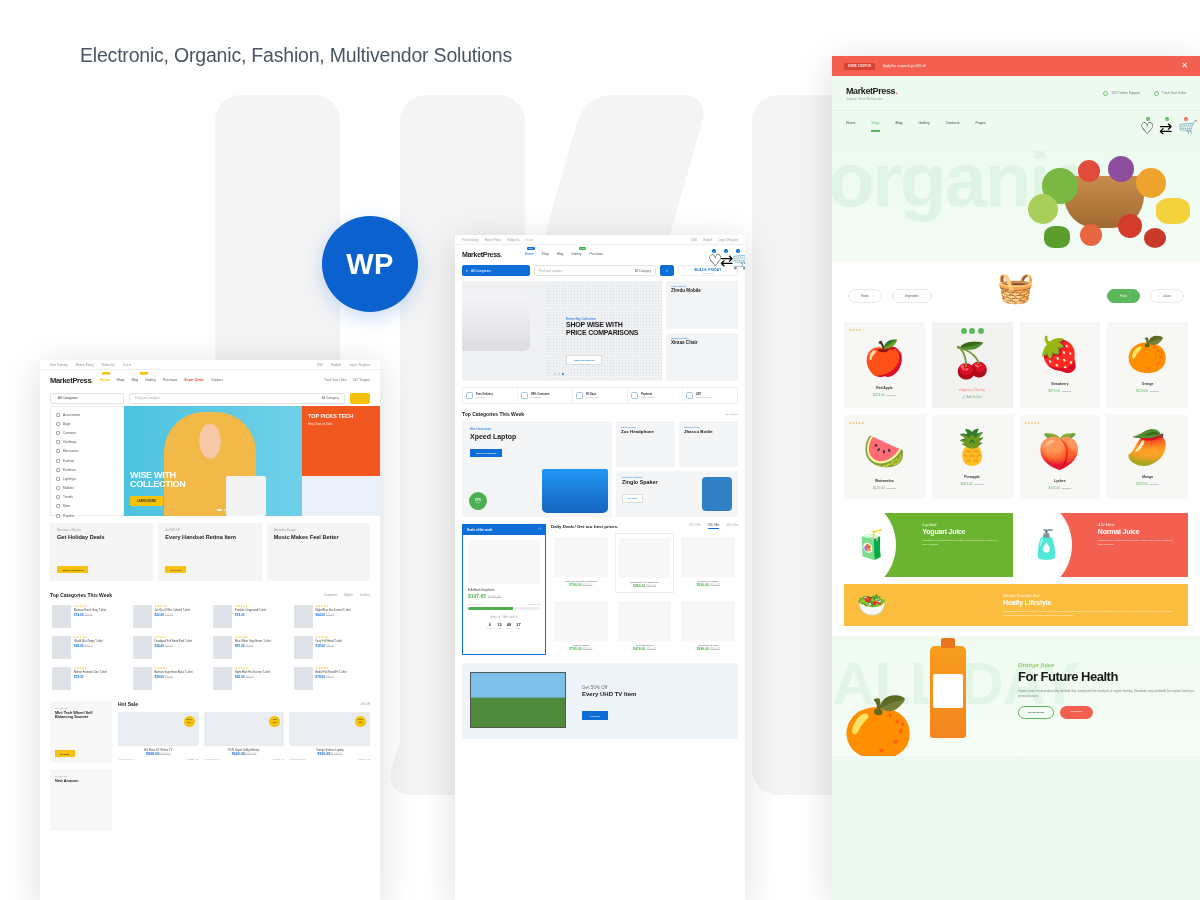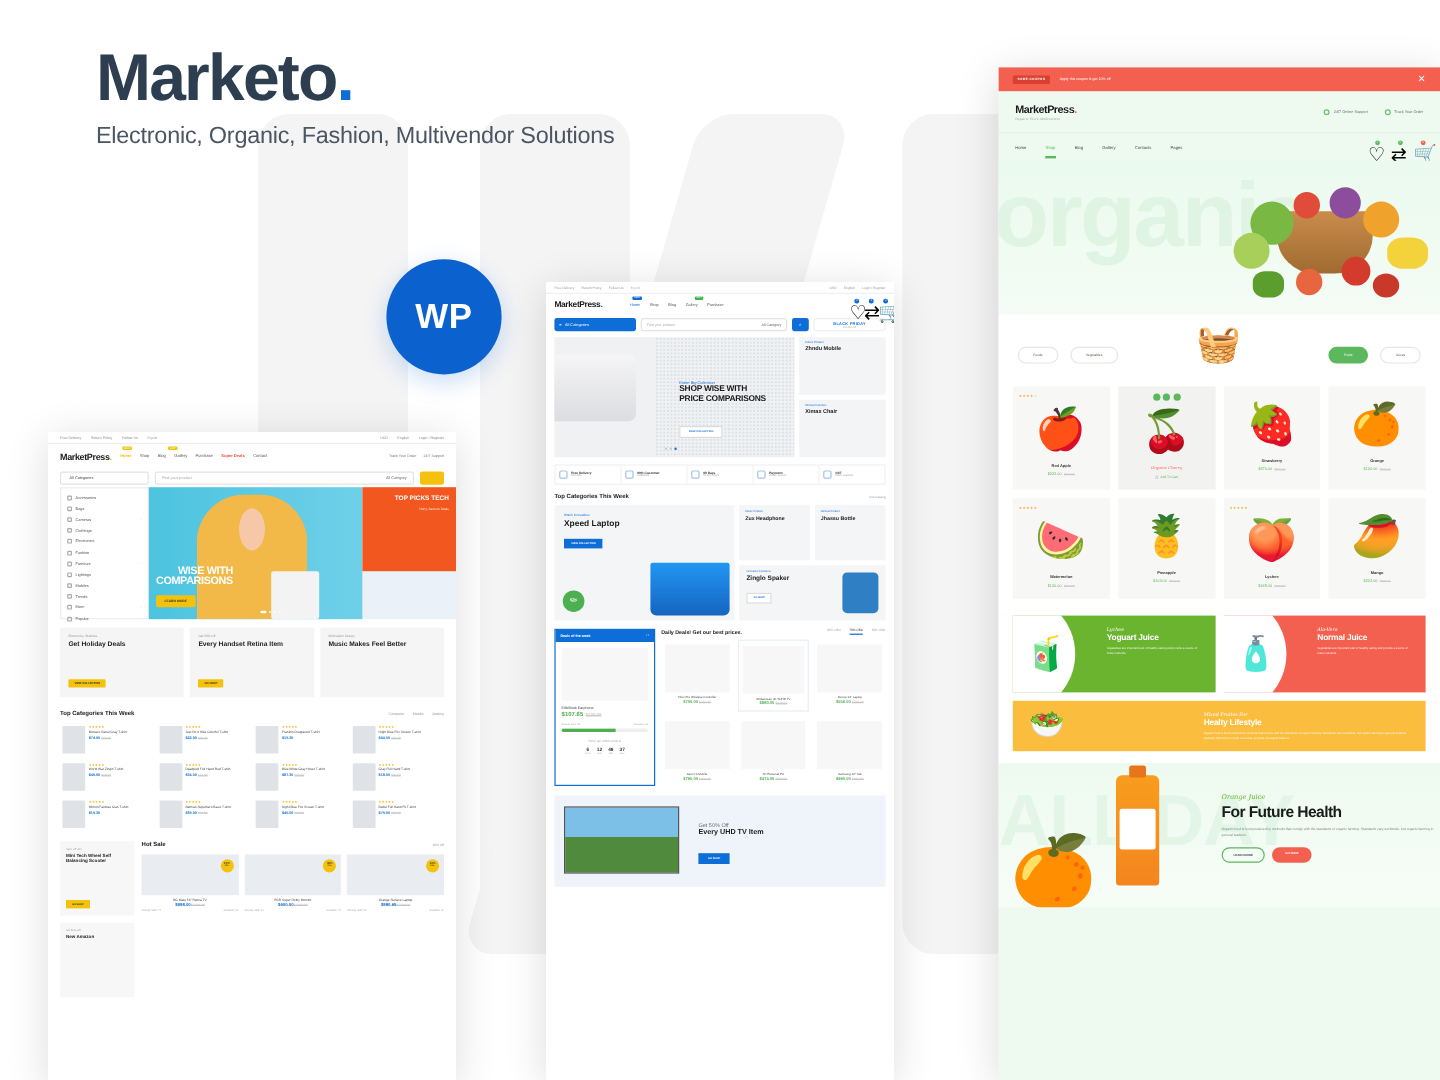--- a/index.html
+++ b/index.html
@@ -62,21 +62,21 @@
   .l-right { margin-left:auto; display:flex; gap:6px; font-size:3px; color:#777; }
   .l-searchbar { display:flex; align-items:center; padding:0 10px; gap:5px; height:16px; }
   .l-catbtn { background:#fff; border:1px solid #e3e3e3; border-radius:2px;
               height:11px; width:74px; display:flex; align-items:center;
               padding:0 4px; font-size:3.2px; color:#444; gap:3px; }
   .l-searchin { flex:1; border:1px solid #e3e3e3; border-radius:2px; height:11px;
                 display:flex; align-items:center; padding:0 5px; font-size:3.2px;
                 color:#aaa; }
   .l-searchin .cat { margin-left:auto; color:#666; }
   .l-searchgo { width:20px; height:11px; background:#f4c20d; border-radius:2px; }
-  .l-body { display:flex; height:110px; padding:0 0 0 0;text-align:right; }
+  .l-body { display:flex; height:110px; padding:0 0 0 0; }
   .l-sidecats { width:74px; margin-left:10px; background:#fff; border:1px solid #eee;
                 padding:3px 0; }
   .l-cat { display:flex; align-items:center; gap:3px; padding:2.6px 5px;
            font-size:3.2px; color:#555; }
   .l-cat .ci { width:4px; height:4px; border:.6px solid #aaa; border-radius:1px; }
   .l-cat .arr { margin-left:auto; color:#bbb; font-size:2.6px; }
   .l-hero { flex:1; margin:0 0 0 0; background:linear-gradient(90deg,#4cc3e0,#6fd0e8);
             position:relative; overflow:hidden; }
   .l-hero .girl { position:absolute; right:26%; bottom:0; width:92px; height:104px;
                   background:radial-gradient(ellipse at 50% 28%, #f6c8a8 0 16%, transparent 17%),
@@ -390,21 +390,20 @@
 <body>
 
 <div id="bg-decor">
   <div class="decor-shape d1"></div>
   <div class="decor-shape d2"></div>
   <div class="decor-shape d3"></div>
   <div class="decor-shape d4"></div>
 </div>
 
 <div id="title-block">
-  <div id="app-title"><span>Marketo</span><span class="dot">.</span></div>
   <div id="app-subtitle">Electronic, Organic, Fashion, Multivendor Solutions</div>
 </div>
 
 <div id="wp-badge">WP</div>
 
 <div class="mockup" id="mockup-left">
   <div class="l-topbar">
     <span>Free Delivery</span>
     <span>Return Policy</span>
     <span>Follow Us</span>
@@ -496,21 +495,21 @@
           <span class="ci"></span>
           <span>Popular</span>
         </div>
     </div>
     <div class="l-hero">
       <div class="hair"></div>
       <div class="girl"></div>
       <div class="bag"></div>
       <div class="l-hero-txt">
         <div class="big">WISE WITH</div>
-        <div class="big">COMPARISONS</div>
+        <div class="big">COLLECTION</div>
       </div>
       <div class="l-hero-btn">LEARN MORE</div>
       <div class="l-hero-dots">
           <i class="on"></i>
           <i></i>
           <i></i>
           <i></i>
         </div>
     </div>
     <div class="l-promo-col">

